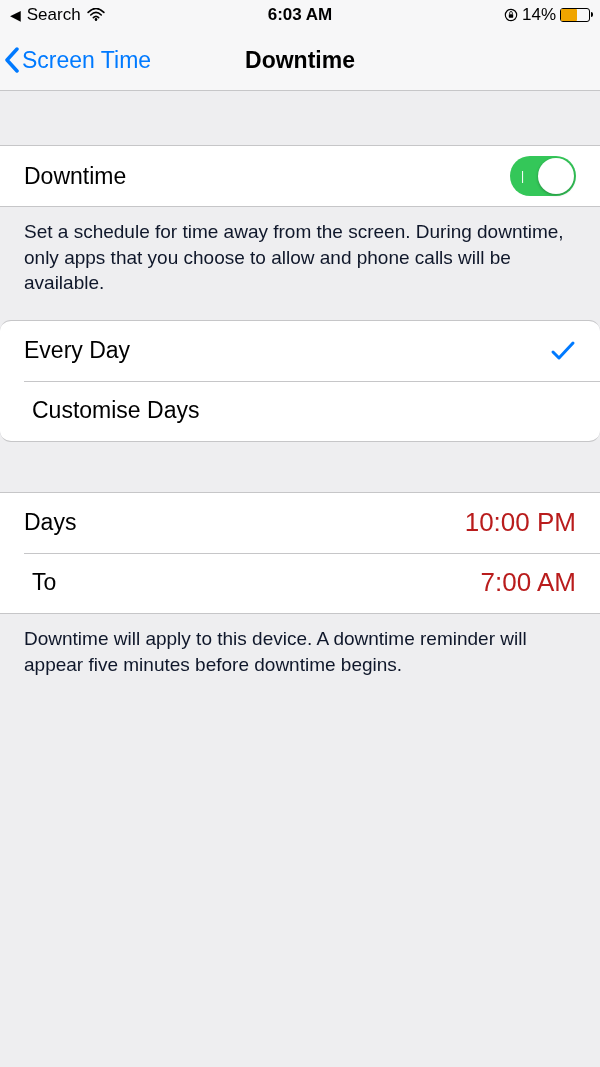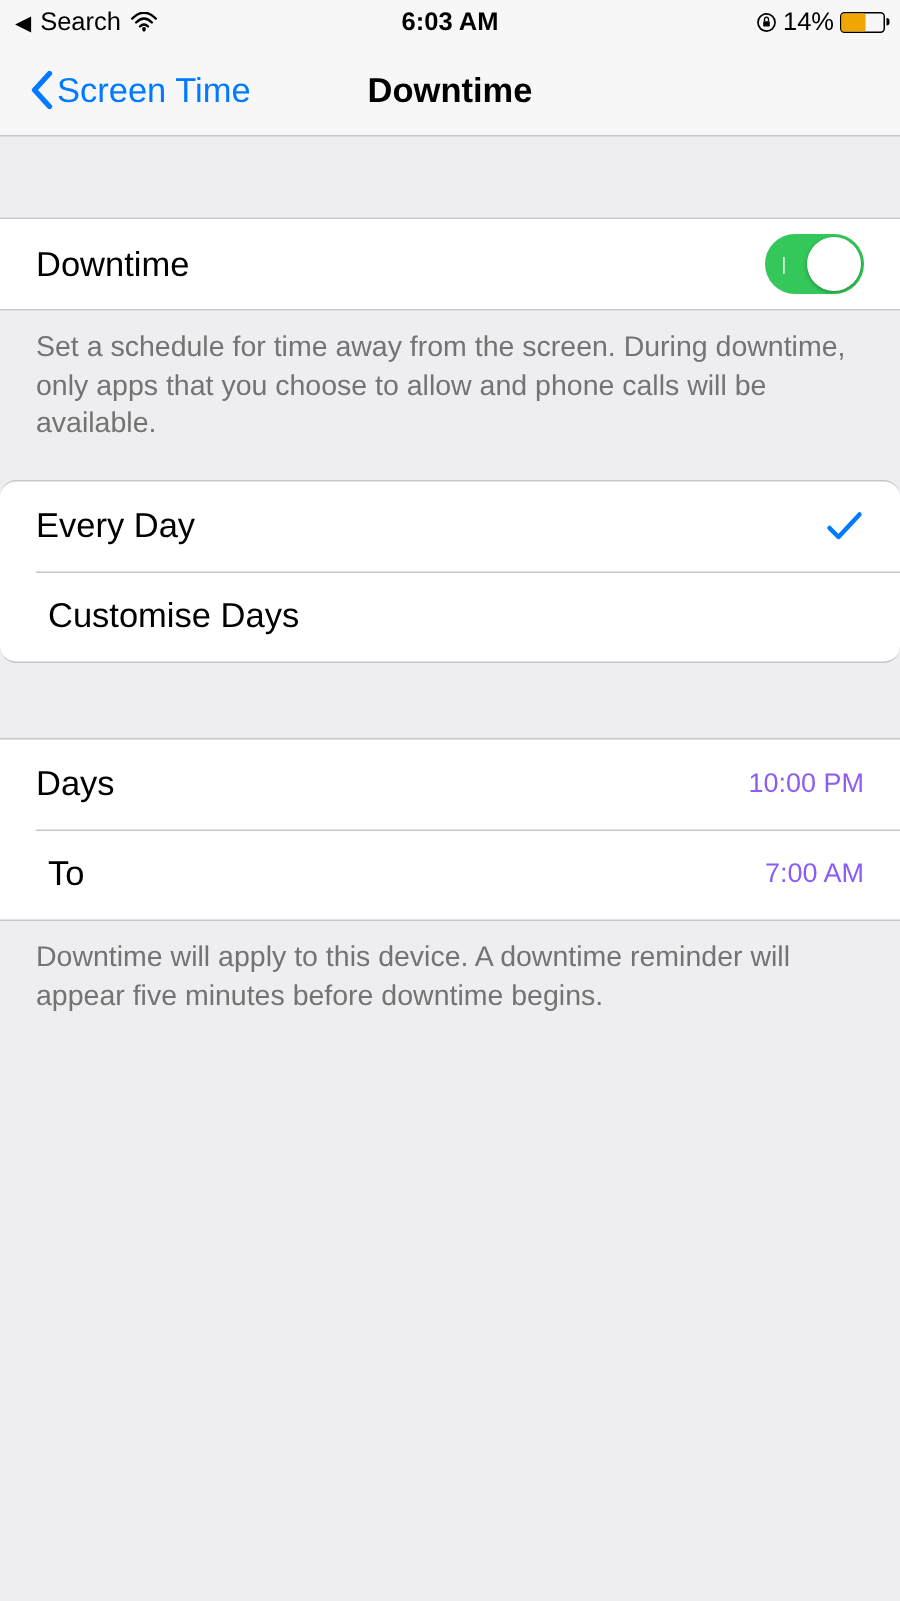--- a/index.html
+++ b/index.html
@@ -78,21 +78,21 @@
       height: 14px;
     }
 
     .nav-bar {
       height: 61px;
       background: #f7f7f8;
       border-bottom: 1px solid #c6c6c8;
       display: flex;
       align-items: center;
       position: relative;
-      padding: 0 20px;
+      padding: 0 4px;
     }
     .nav-back {
       display: flex;
       align-items: center;
       color: #007aff;
       font-size: 23px;
       gap: 2px;
     }
     .nav-back-chevron {
       width: 16px;
@@ -132,22 +132,22 @@
     .cell.sep::before {
       content: "";
       position: absolute;
       left: 24px;
       right: 0;
       top: 0;
       height: 1px;
       background: #c6c6c8;
     }
     .cell-right {
-      color: #8b5cf6;
-      font-size: 18px;
+      color: #b91c1c;
+      font-size: 26px;
     }
 
     .toggle {
       width: 66px;
       height: 40px;
       background: #34c759;
       border-radius: 20px;
       position: relative;
       display: flex;
       align-items: center;
@@ -173,21 +173,21 @@
       width: 26px;
       height: 26px;
       stroke: #007aff;
       stroke-width: 3;
       fill: none;
     }
 
     .footer-text {
       padding: 12px 24px;
       font-size: 19px;
-      color: #737373;
+      color: #0f172a;
       line-height: 1.35;
     }
     .group-spacer-sm {
       height: 50px;
     }
   </style>
 </head>
 <body>
 
 <div class="status-bar">

